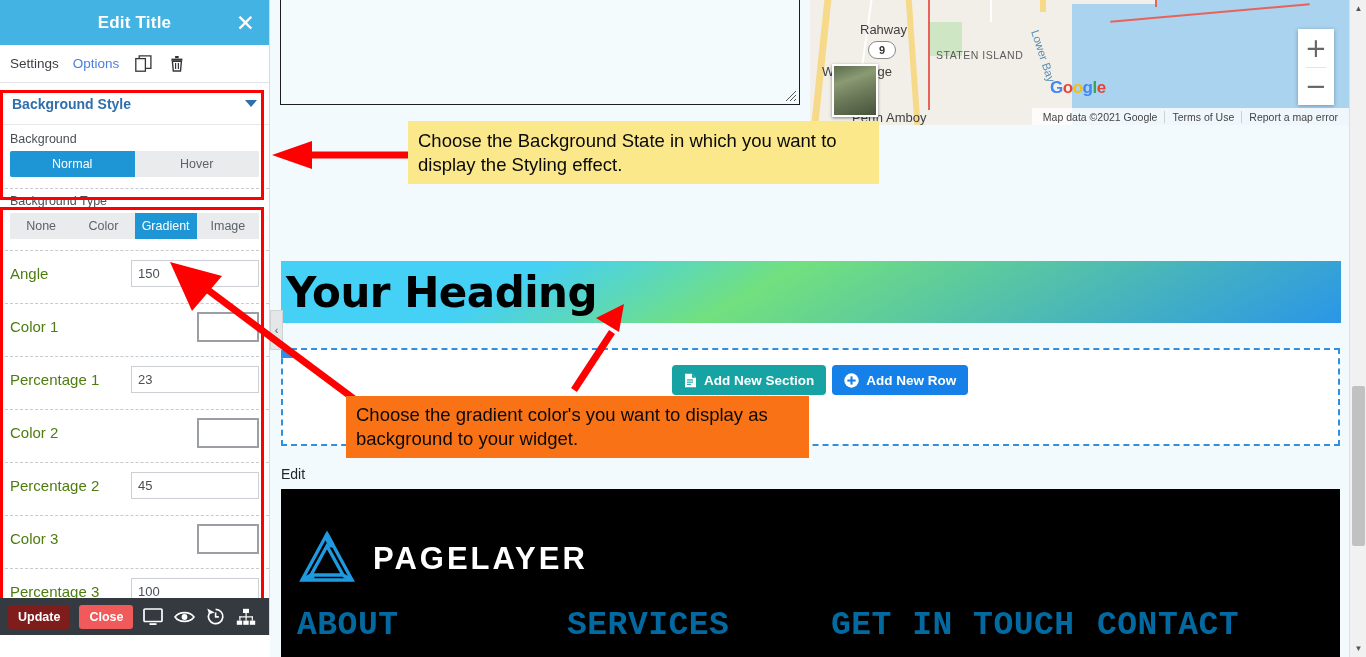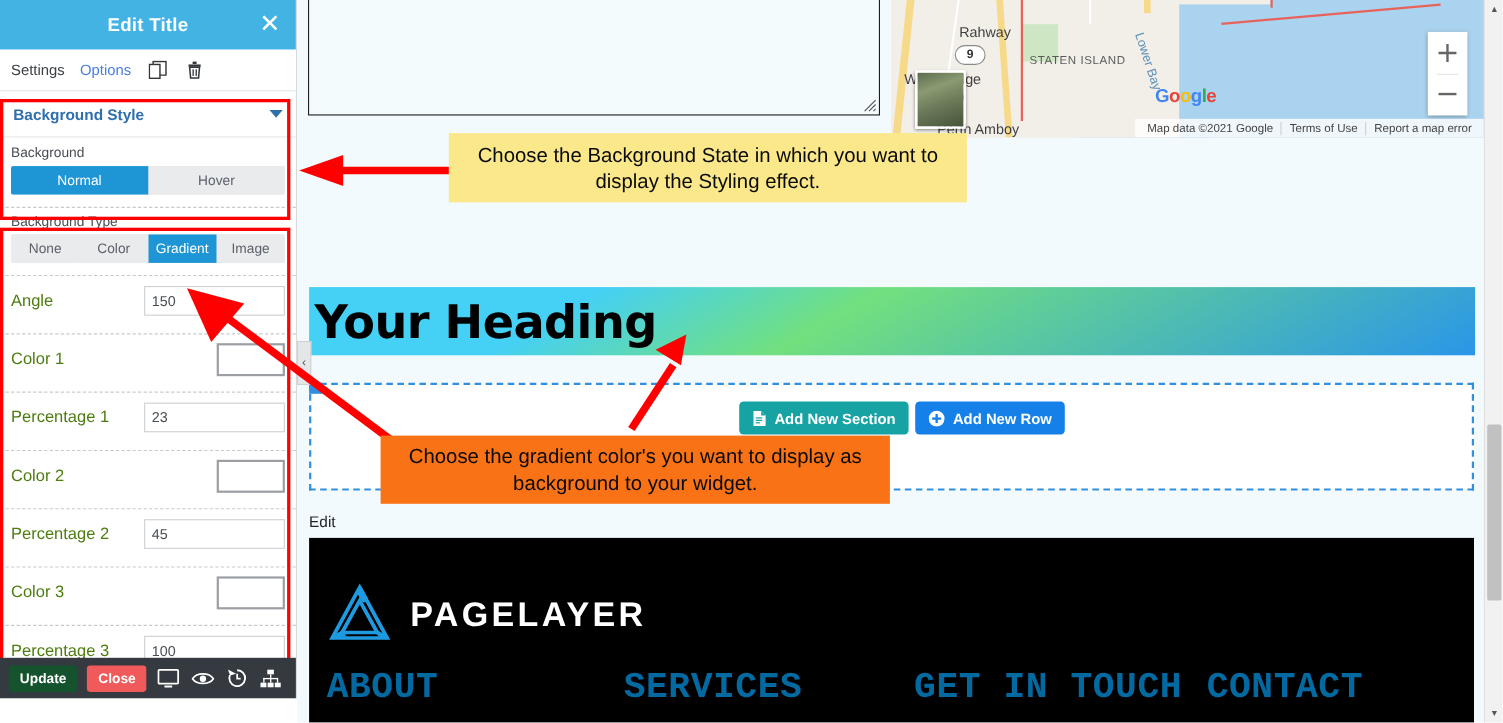--- a/index.html
+++ b/index.html
@@ -100,21 +100,21 @@
     position: absolute; left: 0; bottom: 0; width: 270px; height: 37px;
     background: #343a40; display: flex; align-items: center;
     padding: 0 8px; gap: 9px; z-index: 40;
   }
   .pbtn {
     height: 24px; padding: 0 10px; border-radius: 3px; border: none;
     color: #fff; font-size: 12.5px; font-weight: bold; cursor: pointer;
     font-family: "Liberation Sans", sans-serif;
     display:flex; align-items:center;
   }
-  .pbtn.green { background: #14532d; }
+  .pbtn.green { background: #7f1d1d; }
   .pbtn.red { background: #f05a5a; }
   #panel-bottom .bic { width: 22px; height: 22px; cursor: pointer; display:flex;align-items:center;justify-content:center;}
 
   
   #canvas {
     position: absolute; left: 270px; top: 0;
     width: 1079px; height: 657px;
     background: #f2fafd; overflow: hidden;
   }
   #textarea-box {
@@ -272,21 +272,21 @@
   #sb-up { top: 0; }
   #sb-down { bottom: 0; }
   #sb-thumb {
     position: absolute; left: 2px; top: 386px; width: 13px; height: 160px;
     background: #c1c1c1; border-radius: 2px; cursor: pointer;
   }
 
   
   .callout {
     position: absolute; background: #fbe88a;
-    font-size: 18.5px; color: #0a0a0a; text-align: center;
+    font-size: 18.5px; color: #0a0a0a; text-align: left;
     line-height: 1.28; z-index: 50;
     display: flex; align-items: center; justify-content: center;
     padding: 20px 10px;
     font-family: "Liberation Sans", sans-serif;
   }
   #callout-1 { left: 408px; top: 121px; width: 471px; height: 63px; }
   #callout-2 { left: 346px; top: 396px; width: 463px; height: 62px; }
   .arrowsvg { position: absolute; z-index: 49; pointer-events: none; }
 </style>
 </head>
@@ -321,21 +321,21 @@
       <div class="mroad2" style="left:180px;top:0;width:2px;height:140px;"></div>
       <div class="mredline" style="left:118px;top:28px;width:2px;height:200px;"></div>
 
       <div class="mredline" style="left:300px;top:130px;width:200px;height:2px;transform:rotate(-5deg);"></div>
       <div class="mredline" style="left:345px;top:40px;width:2px;height:85px;"></div>
 
       <div id="shield-9" style="left:58px;top:159px;">
         <span>9</span>
       </div>
 
-      <div class="mlabel big" style="left:50px;top:140px;margin-left:12px;">Rahway</div>
+      <div class="mlabel big" style="left:50px;top:140px;">Rahway</div>
       <div class="mlabel cap" style="left:126px;top:167px;">STATEN ISLAND</div>
       <div class="mlabel big" style="left:12px;top:182px;">Woodbridge</div>
       <div class="mlabel big" style="left:43px;top:198px;">ship</div>
       <div class="mlabel big" style="left:42px;top:228px;">Perth Amboy</div>
       <div class="mlabel" style="left:206px;top:168px;transform:rotate(72deg);color:#5c8fb5;">Lower Bay</div>
 
       <div id="map-thumb"></div>
 
       <div id="map-zoom">
         <div>+</div>

